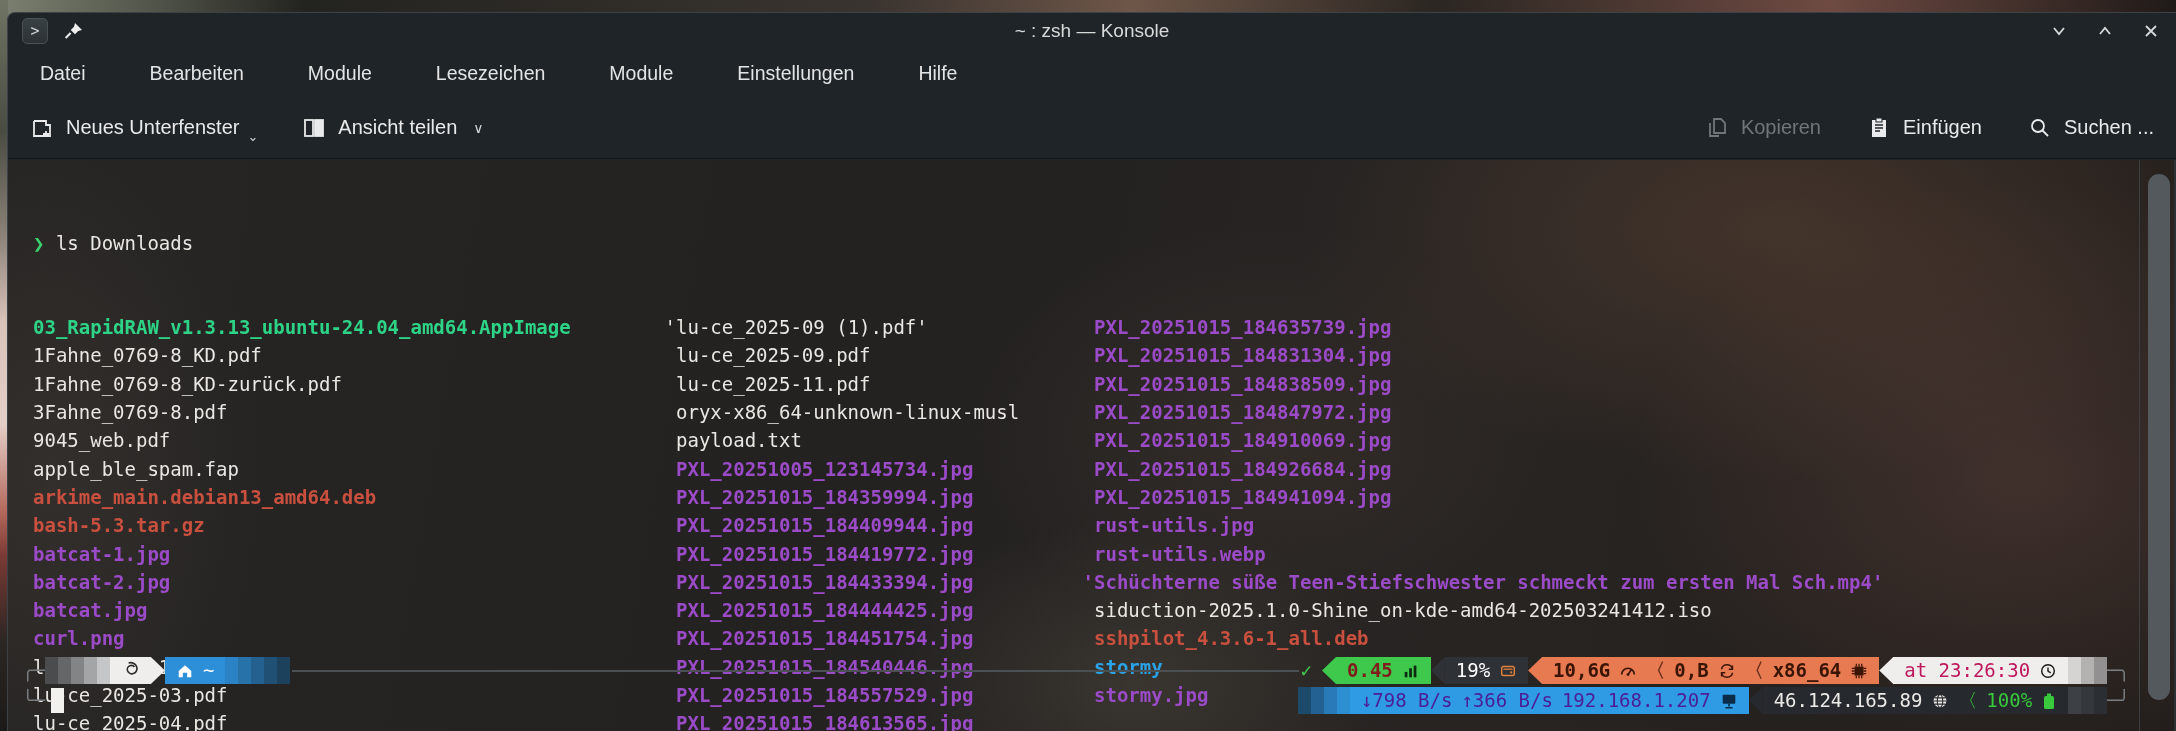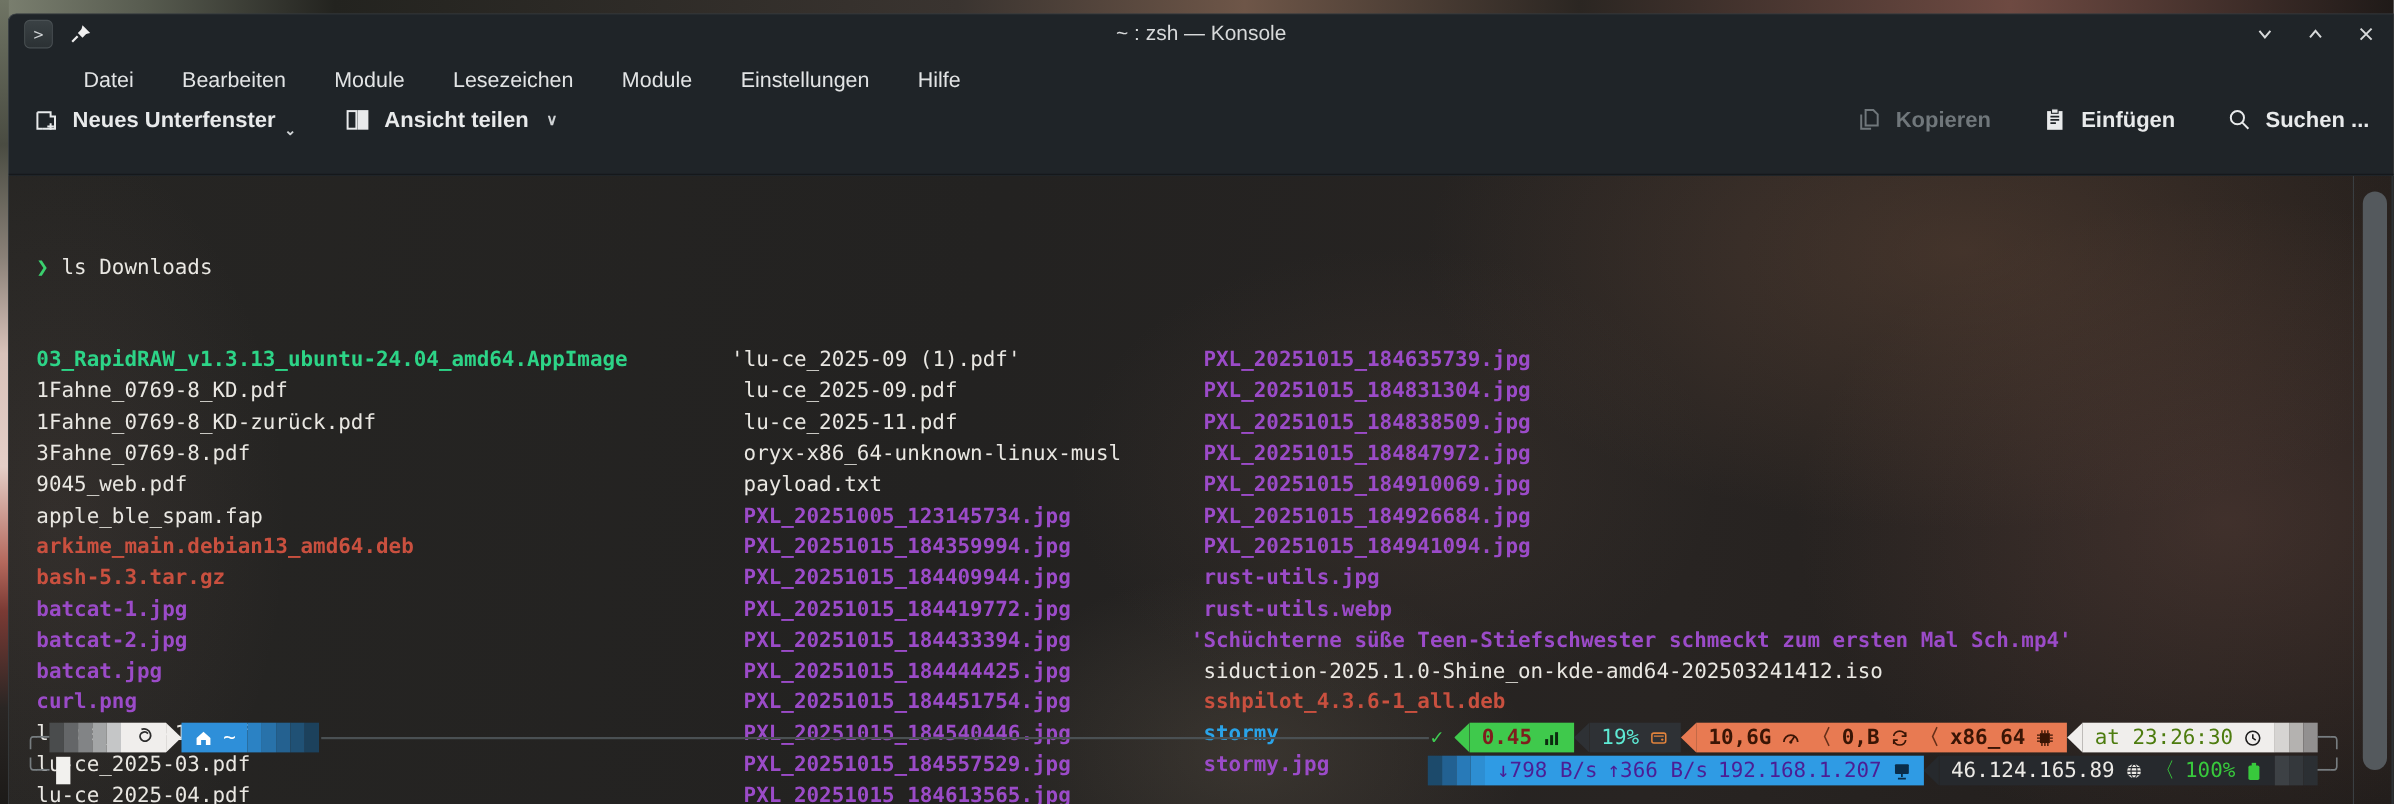--- a/index.html
+++ b/index.html
@@ -21,26 +21,26 @@
   .titlebar { position:relative; height:36px; display:flex; align-items:center; padding:0 14px; }
   .appicon { width:26px; height:26px; border-radius:5px; background:linear-gradient(#3a4144,#2b3134);
     border:1px solid #4a5154; color:#cfd3d5; font:15px "DejaVu Sans Mono",monospace;
     display:flex; align-items:center; justify-content:center; }
   .pin { margin-left:16px; width:20px; height:20px; }
   .wtitle { position:absolute; left:0; right:0; text-align:center; color:#d7d9da; font-size:19px; }
   .wcontrols { margin-left:auto; display:flex; gap:22px; align-items:center; z-index:2; }
   .wbtn { width:22px; height:22px; display:flex; align-items:center; justify-content:center; color:#d7d9da; }
 
   
-  .menubar { height:48px; display:flex; align-items:center; gap:44px; padding-left:32px;margin-left:36px; }
+  .menubar { height:48px; display:flex; align-items:center; gap:64px; padding-left:32px; }
   .menu-item { color:#e2e4e5; font-size:19.5px; cursor:default; }
 
   
-  .toolbar { height:62px; display:flex; align-items:flex-start; padding:0 22px;
-    border-bottom:1px solid #15181a;font-weight:bold; }
+  .toolbar { height:62px; display:flex; align-items:center; padding:0 22px;
+    border-bottom:1px solid #15181a; }
   .tb-left { display:flex; align-items:center; gap:44px; }
   .tb-right { margin-left:auto; display:flex; align-items:center; gap:46px; }
   .tb-btn { display:flex; align-items:center; gap:12px; color:#e8eaeb; font-size:20px; }
   .tb-btn.disabled { color:#70777b; }
   .tb-btn svg { flex:none; }
   .mini-chev { font-size:13px; color:#cfd3d5; transform:translateY(9px); margin-left:-4px; }
   .chev { font-size:14px; color:#cfd3d5; margin-left:4px; }
 
   
   .terminal { position:absolute; left:0; top:147px; right:0; bottom:0; overflow:hidden;
@@ -212,21 +212,21 @@
         <span>0.45</span>
         <svg width="18" height="18" viewBox="0 0 20 20">
           <g fill="#0c2a0f">
               <rect x="3" y="11" width="3" height="6"></rect>
               <rect x="8" y="7" width="3" height="10"></rect>
               <rect x="13" y="4" width="3" height="13"></rect>
             </g>
         </svg>
       </span>
       <span class="tipL" style="background:#2e3135"></span>
-      <span class="seg" style="background:#2e3135; color:#5eead4">
+      <span class="seg" style="background:#2e3135; color:#ffffff">
         <span>19%</span>
         <svg width="18" height="18" viewBox="0 0 20 20">
           <rect x="3" y="5" width="14" height="10" rx="2" fill="none" stroke="#e0823c" stroke-width="1.6"></rect>
           <circle cx="13.5" cy="11.5" r="1.2" fill="#e0823c"></circle>
             <path d="M5 8 h10" stroke="#e0823c" stroke-width="1.4"></path>
         </svg>
       </span>
       <span class="tipL" style="background:#e87a52"></span>
       <span class="seg" style="background:#e87a52; color:#3a1505; font-weight:bold">
         <span>10,6G</span>
@@ -246,21 +246,21 @@
         <span class="osep">〈</span>
         <span>x86_64</span>
         <svg width="18" height="18" viewBox="0 0 20 20">
           <rect x="5" y="5" width="10" height="10" fill="#3a1505"></rect>
           <g stroke="#3a1505" stroke-width="1.4">
               <path d="M7 5 V2 M10 5 V2 M13 5 V2 M7 18 V15 M10 18 V15 M13 18 V15 M5 7 H2 M5 10 H2 M5 13 H2 M18 7 H15 M18 10 H15 M18 13 H15"></path>
             </g>
         </svg>
       </span>
       <span class="tipL" style="background:#f0eeec"></span>
-      <span class="seg" style="background:#f0eeec; color:#4d7c0f">
+      <span class="seg" style="background:#f0eeec; color:#be185d">
         <span>at 23:26:30</span>
         <svg width="18" height="18" viewBox="0 0 20 20">
           <circle cx="10" cy="10" r="7" fill="none" stroke="#1c1c1c" stroke-width="1.6"></circle>
           <path d="M10 6 v4 l3 2" fill="none" stroke="#1c1c1c" stroke-width="1.6"></path>
         </svg>
       </span>
       <span class="blk" style="background:#d6d4d2"></span>
       <span class="blk" style="background:#b4b2b0"></span>
       <span class="blk" style="background:#929090"></span>
       <span class="frame">─╮</span>

